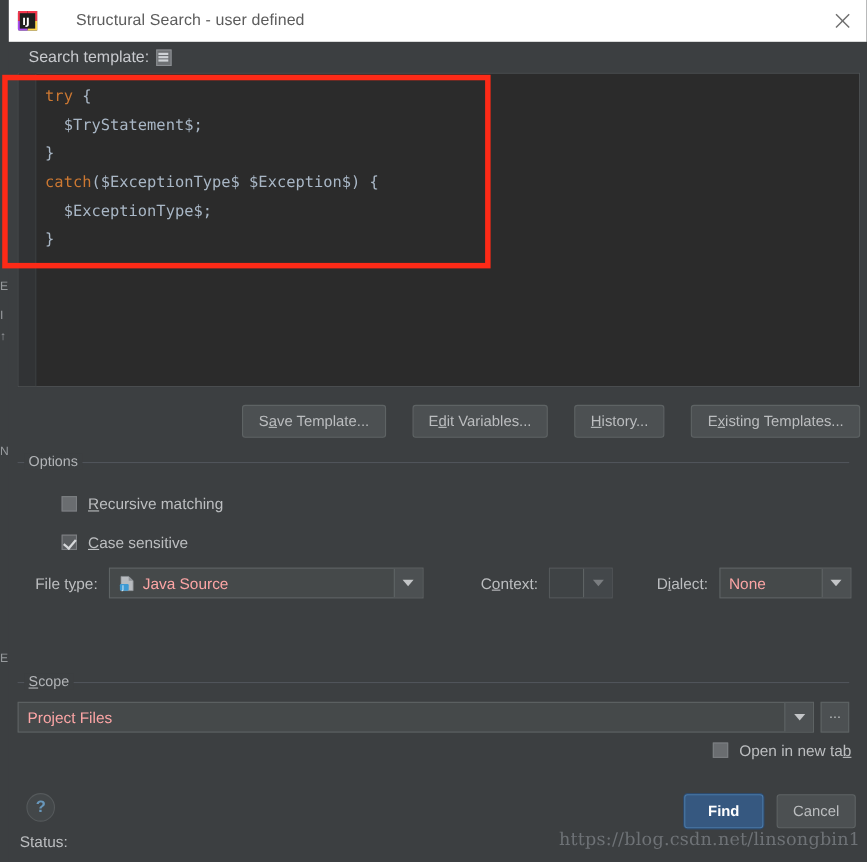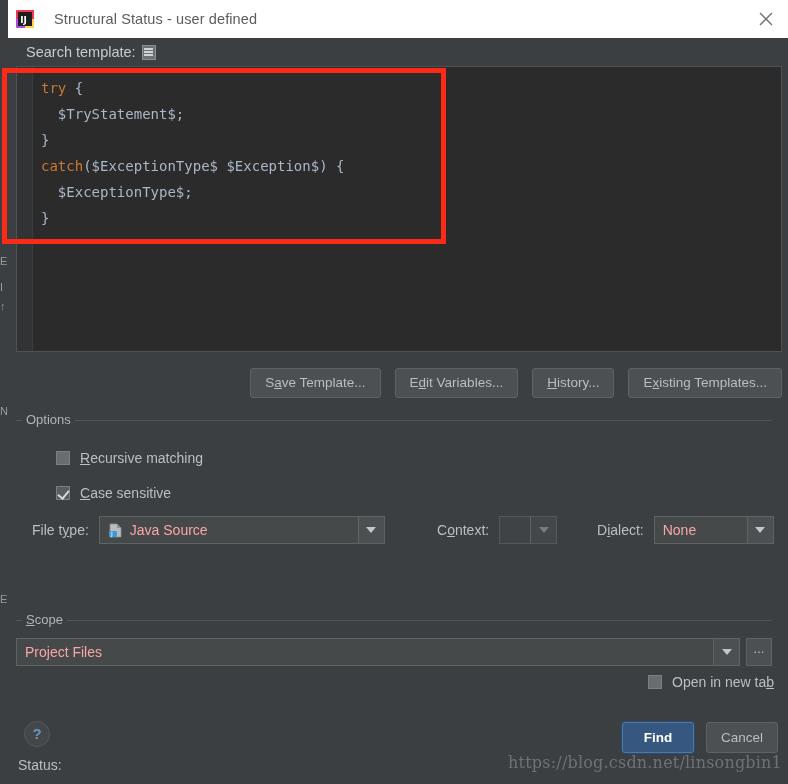--- a/index.html
+++ b/index.html
@@ -38,21 +38,21 @@
   .titlebar {
     position: absolute;
     left: 8px; top: 0;
     width: 780px; height: 38px;
     background: #ffffff;
     display: flex; align-items: center;
     z-index: 3;
   }
   .title-icon {
     width: 38px; height: 18px;
-    margin-left: 8px; margin-right: 0;
+    margin-left: 8px; margin-right: 15px;
     position: relative;
     flex: 0 0 auto;
     border-radius: 2px;
     overflow: hidden;
   }
   .title-text {
     font-size: 14.5px;
     color: #5c5c5c;
     letter-spacing: .1px;
     flex: 1 1 auto;
@@ -130,21 +130,21 @@
     z-index: 6;
     pointer-events: none;
   }
 
   
   .tmpl-buttons {
     position: absolute;
     left: 16px; top: 368px;
     width: 766px; height: 32px;
     display: flex; justify-content: flex-end;
-    gap: 14px;
+    gap: 24px;
     z-index: 3;
   }
   .btn {
     background: #4c5052;
     border: 1px solid #5e6364;
     border-radius: 3px;
     color: #bbbdbf;
     font-size: 13.5px;
     padding: 0 14px;
     height: 30px;
@@ -367,21 +367,21 @@
     <svg width="18" height="18" viewBox="0 0 18 18">
       <rect x="0" y="0" width="18" height="18" fill="#1b1b1b"></rect>
       <rect x="0" y="0" width="9" height="9" fill="#f4374e"></rect>
       <rect x="9" y="0" width="9" height="9" fill="#f4374e"></rect>
       <rect x="9" y="9" width="9" height="9" fill="#ffd54a"></rect>
       <rect x="0" y="9" width="9" height="9" fill="#a94df0"></rect>
       <rect x="2" y="2" width="14" height="14" fill="#1e1e1e"></rect>
       <text x="4.2" y="13" font-family="DejaVu Sans, sans-serif" font-size="9" font-weight="bold" fill="#ffffff">IJ</text>
     </svg>
   </div>
-  <div class="title-text">Structural Status - user defined</div>
+  <div class="title-text">Structural Search - user defined</div>
   <div class="title-close">
     <svg width="14" height="14" viewBox="0 0 14 14">
       <line x1="1" y1="1" x2="13" y2="13" stroke="#6e6e6e" stroke-width="1.3"></line>
       <line x1="13" y1="1" x2="1" y2="13" stroke="#6e6e6e" stroke-width="1.3"></line>
     </svg>
   </div>
 </div>
 
 <div class="tmpl-row">
   <span class="tmpl-label">Search template:</span>

